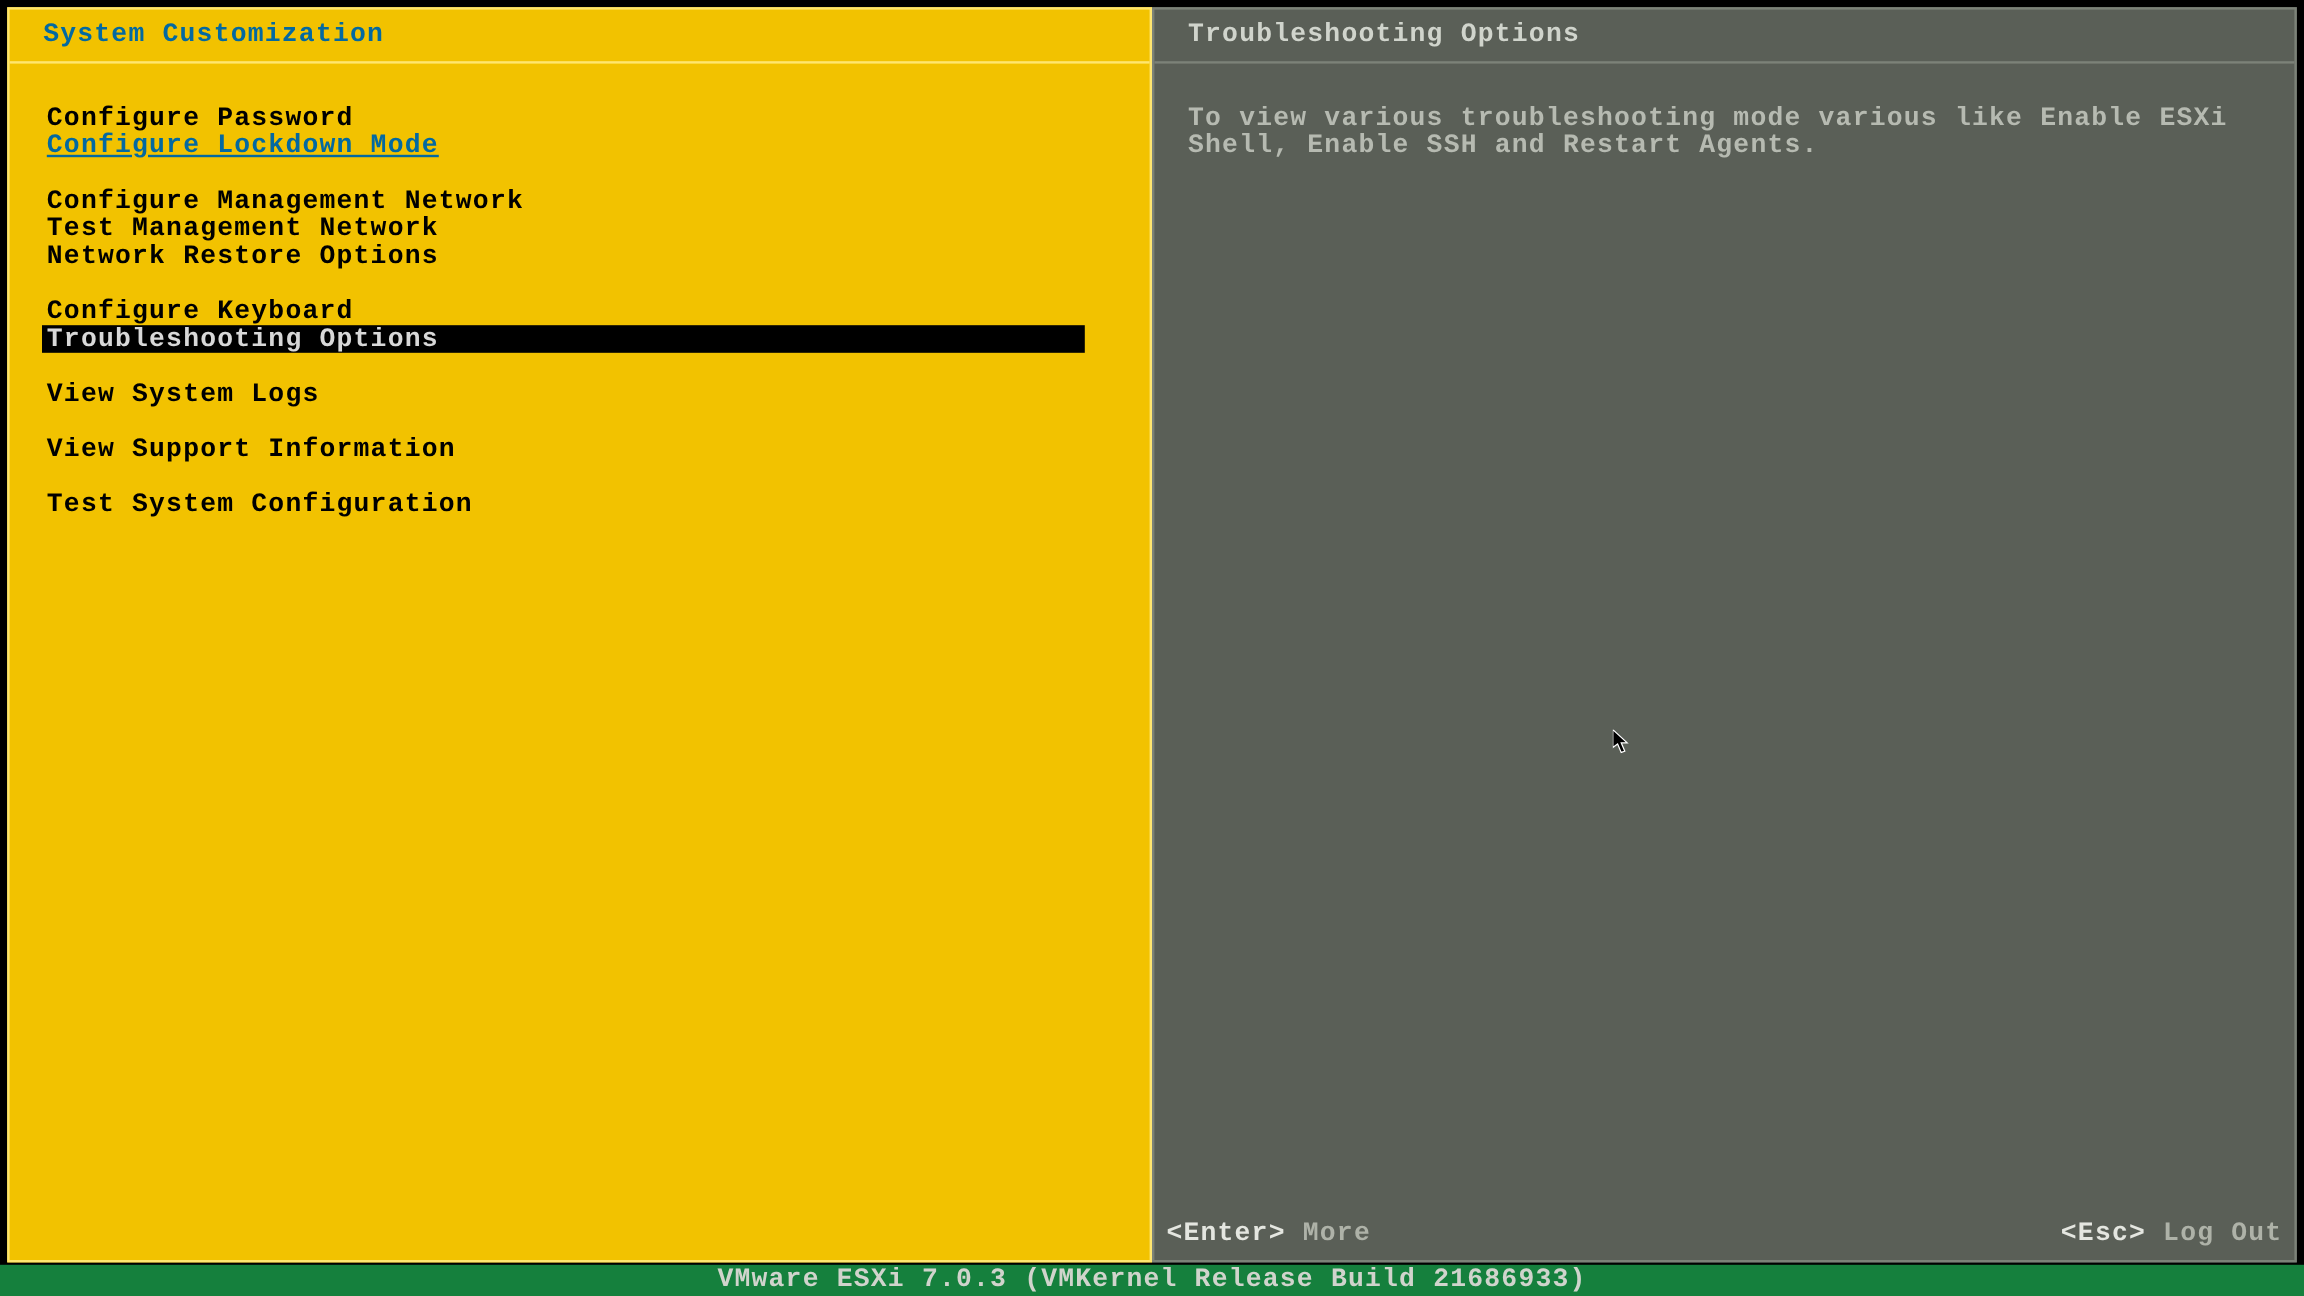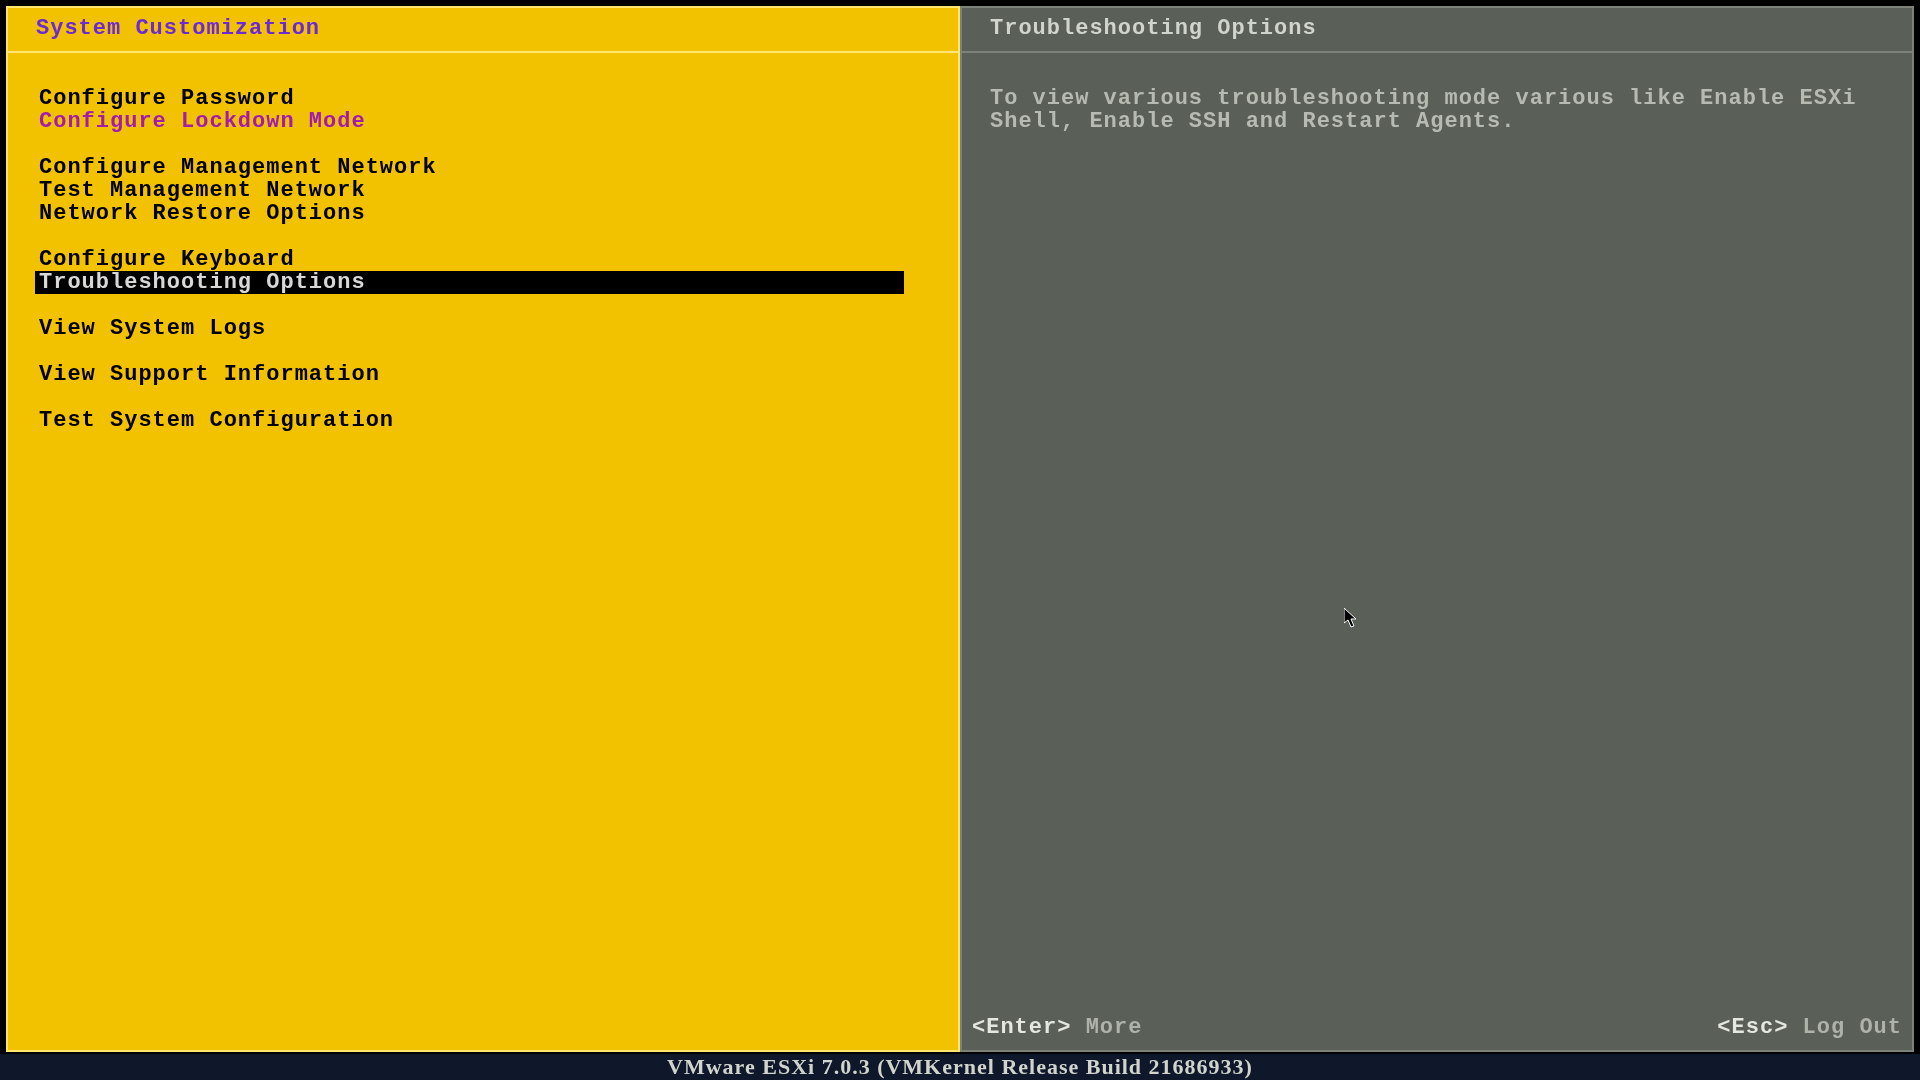--- a/index.html
+++ b/index.html
@@ -33,30 +33,30 @@
   .right-panel {
     left: 960px;
     right: 6px;
     background: #5a5f57;
     border-color: #7c8278;
   }
   .panel-title {
     padding: 8px 28px 10px 28px;
     font-stretch: expanded;
   }
-  .left-panel .panel-title { color: #6d28d9; border-bottom: 2px solid #ffe670; }
+  .left-panel .panel-title { color: #0369a1; border-bottom: 2px solid #ffe670; }
   .right-panel .panel-title { color: #d0d4cc; border-bottom: 2px solid #7c8278; }
   .menu-area { padding: 34px 24px 0 27px; }
   .menu-item {
     padding: 0 4px;
     color: #000;
     line-height: 23px;
     white-space: pre;
   }
-  .menu-item.dimmed { color: #a21caf; }
+  .menu-item.dimmed { color: #0369a1; text-decoration: underline; }
   .menu-item.selected { background: #000; color: #d8d8d8; margin-right: 30px; }
   .spacer { height: 23px; }
   .detail-text {
     padding: 34px 28px 0 28px;
     color: #b6bab1;
     line-height: 23px;
     white-space: pre-wrap;
   }
   .footer-keys {
     position: absolute;
@@ -67,26 +67,25 @@
     justify-content: space-between;
     color: #aeb2a8;
     font-size: 22px;
   }
   .footer-keys .key { color: #e4e6e0; font-weight: bold; }
   .footer-keys .label { color: #aeb2a8; }
   .status-bar {
     position: absolute;
     left: 0; right: 0; bottom: 0;
     height: 26px;
-    background: #0f172a;
+    background: #15803d;
     color: #d0d4cc;
     text-align: center;
     line-height: 26px;
     font-weight: bold;
-    font-family: Liberation Serif, serif;
   }
   .cursor {
     position: absolute;
     width: 14px;
     height: 20px;
   }
   .cursor svg { display:block; }
 </style>
 </head>
 <body>

